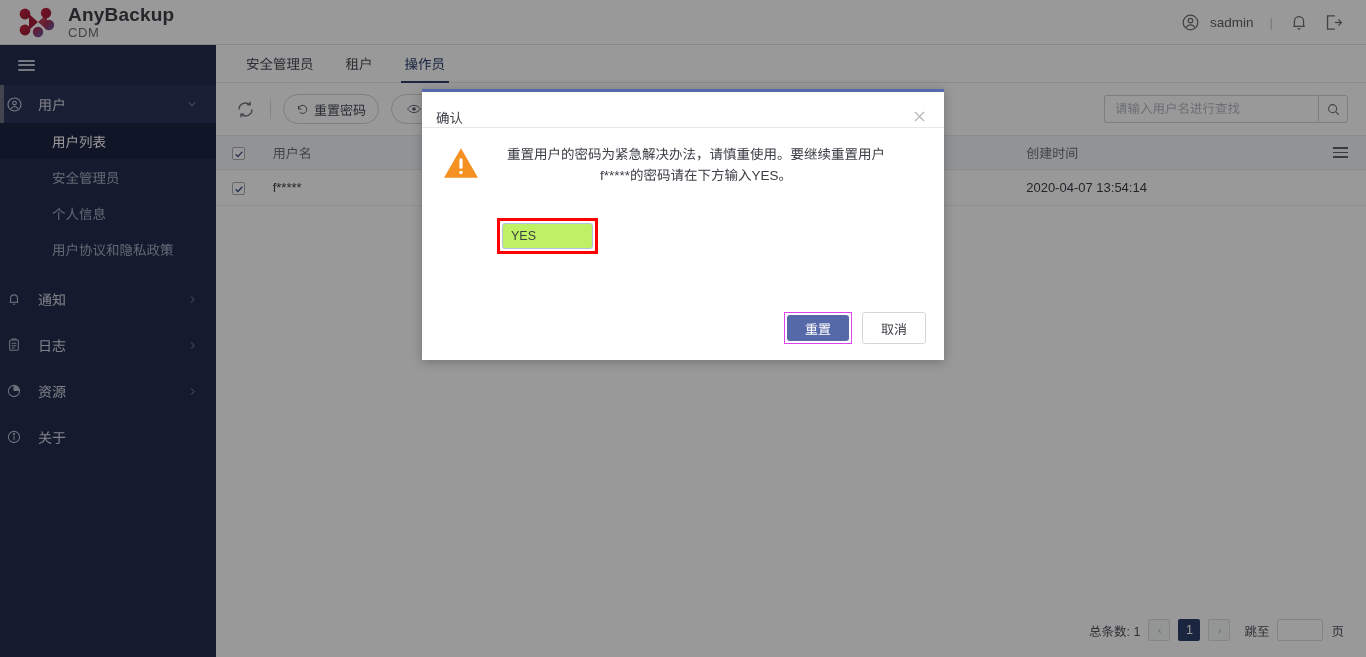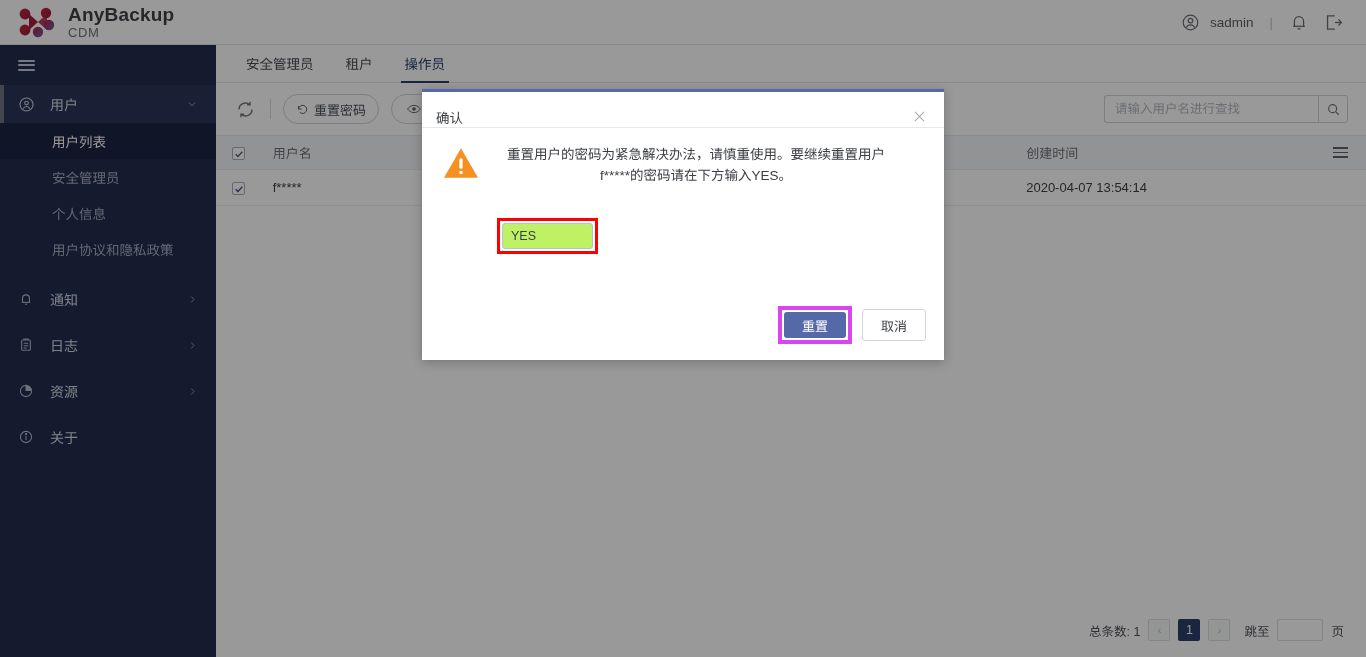--- a/index.html
+++ b/index.html
@@ -35,21 +35,21 @@
   
   .sidebar {
     position: absolute; top: 45px; left: 0; width: 216px; height: 612px;
     background: #242e4e;
   }
   .burger-row { height: 40px; display: flex; align-items: center; padding-left: 18px; cursor: pointer; }
   .burger span { display: block; width: 17px; height: 2px; background: #c3c8d8; margin: 2.5px 0; border-radius: 1px; }
 
   .nav-group-head {
     position: relative; height: 38px; display: flex; align-items: center;
-    padding-left: 18px; color: #d4d8e4; font-size: 14px; cursor: pointer;
+    padding-left: 6px; color: #d4d8e4; font-size: 14px; cursor: pointer;
   }
   .nav-group-head.active { background: #2b3558; }
   .nav-group-head.active::before {
     content: ""; position: absolute; left: 0; top: 0; width: 4px; height: 100%;
     background: #6f7380;
   }
   .nav-ico { width: 22px; display: flex; align-items: center; justify-content: flex-start; flex: none; }
   .nav-label { margin-left: 10px; flex: 1; }
   .nav-arrow { margin-right: 18px; color: #98a0b6; display: flex; align-items: center; }
 
@@ -176,21 +176,21 @@
   }
   .yes-input {
     display: block; width: 100%; height: 26px; border: 1px solid #b4c0dc; border-radius: 3px;
     padding: 0 8px; font-size: 12.5px; color: #3b3e44; outline: none; font-family: inherit;
     background: #bef264;
   }
   .modal-foot {
     display: flex; justify-content: flex-end; align-items: center;
     padding: 0 18px 16px 18px; gap: 10px;
   }
-  .btn-primary-hl { border: 4px solid #d946ef; padding: 2px; margin-left: 48px; }
+  .btn-primary-hl { border: 1px solid #d946ef; padding: 2px; margin-left: 48px; }
   .btn-primary {
     display: block; min-width: 62px; height: 26px; background: #5568a8; color: #fff;
     border: none; border-radius: 3px; font-size: 13px; cursor: pointer; font-family: inherit;
   }
   .btn-default {
     min-width: 64px; height: 32px; background: #fff; color: #42454b;
     border: 1px solid #d3d5da; border-radius: 3px; font-size: 13px; cursor: pointer;
     font-family: inherit; margin-right: 0;
   }
 </style>

